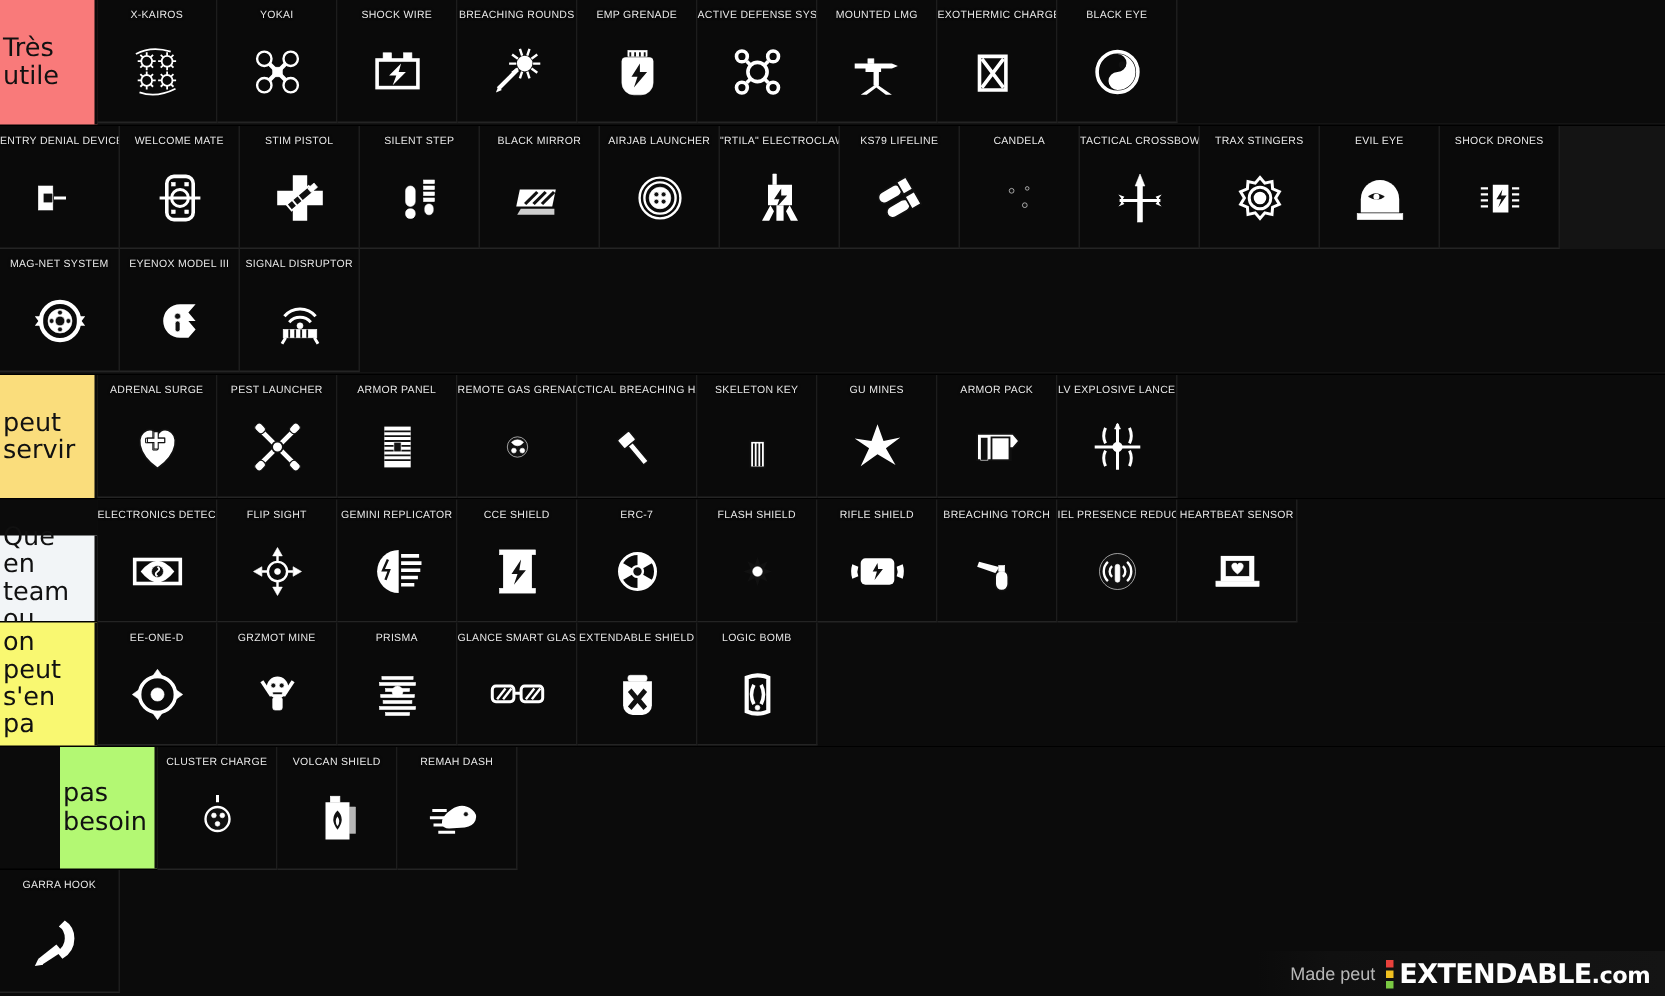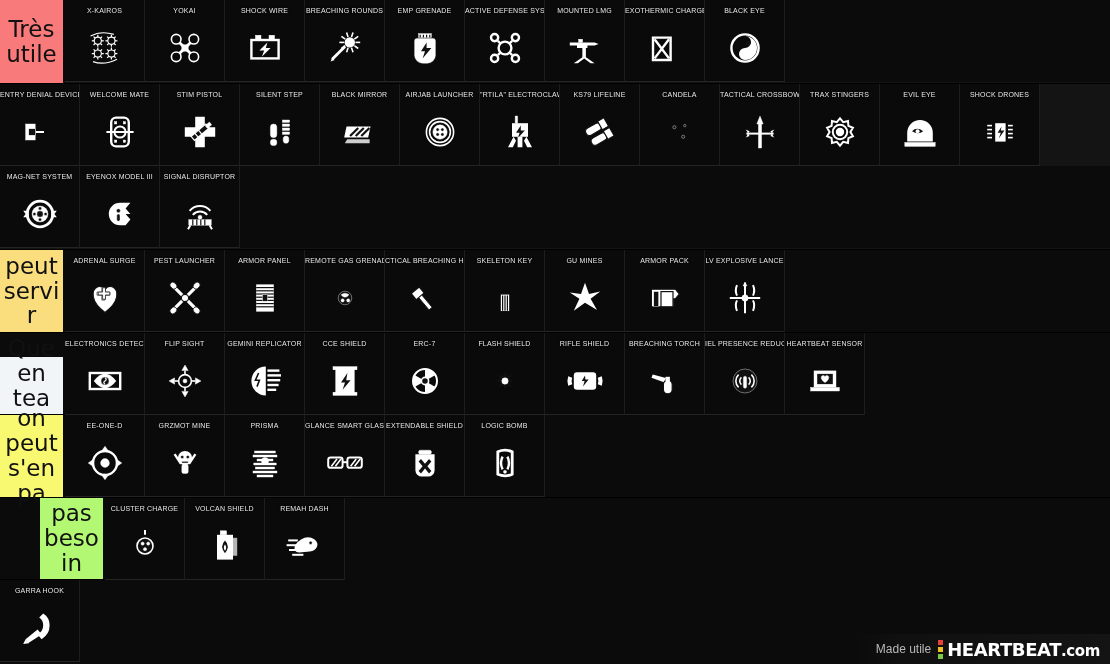--- a/index.html
+++ b/index.html
@@ -23,23 +23,22 @@
     align-items: stretch;
     background: #0b0b0b;
   }
   .tier-label {
     width: 65px;
     min-width: 65px;
     flex: 0 0 65px;
     display: flex;
     align-items: center;
     justify-content: center;
-    text-align: center;
     color: #111;
-    font-size: 23px;
+    font-size: 17px;
     line-height: 1.08;
     font-family: "DejaVu Sans", sans-serif;
     padding: 2px;
     border-right: 2px solid #0b0b0b;
     word-break: break-word;
   }
   .tier-items {
     flex: 1 1 auto;
     display: flex;
     flex-wrap: wrap;
@@ -943,20 +942,20 @@
               <path d="M14 78 l-6 12 14 -2z" fill="#fff" stroke="none"></path>
             </svg>
           </div>
         </div>
         <div class="filler"></div>
       </div>
     </div>
   </div>
 
 <div class="watermark">
-  <span class="made">Made utile</span>
+  <span class="made">Made peut</span>
   <span class="dots">
       <i style="background: rgb(232, 65, 60);"></i>
       <i style="background: rgb(240, 192, 32);"></i>
       <i style="background: rgb(122, 201, 67);"></i>
     </span>
-  <span class="brand"><span>HEARTBEAT</span><span class="dotcom">.com</span></span>
+  <span class="brand"><span>EXTENDABLE</span><span class="dotcom">.com</span></span>
 </div>
 
 </body></html>

